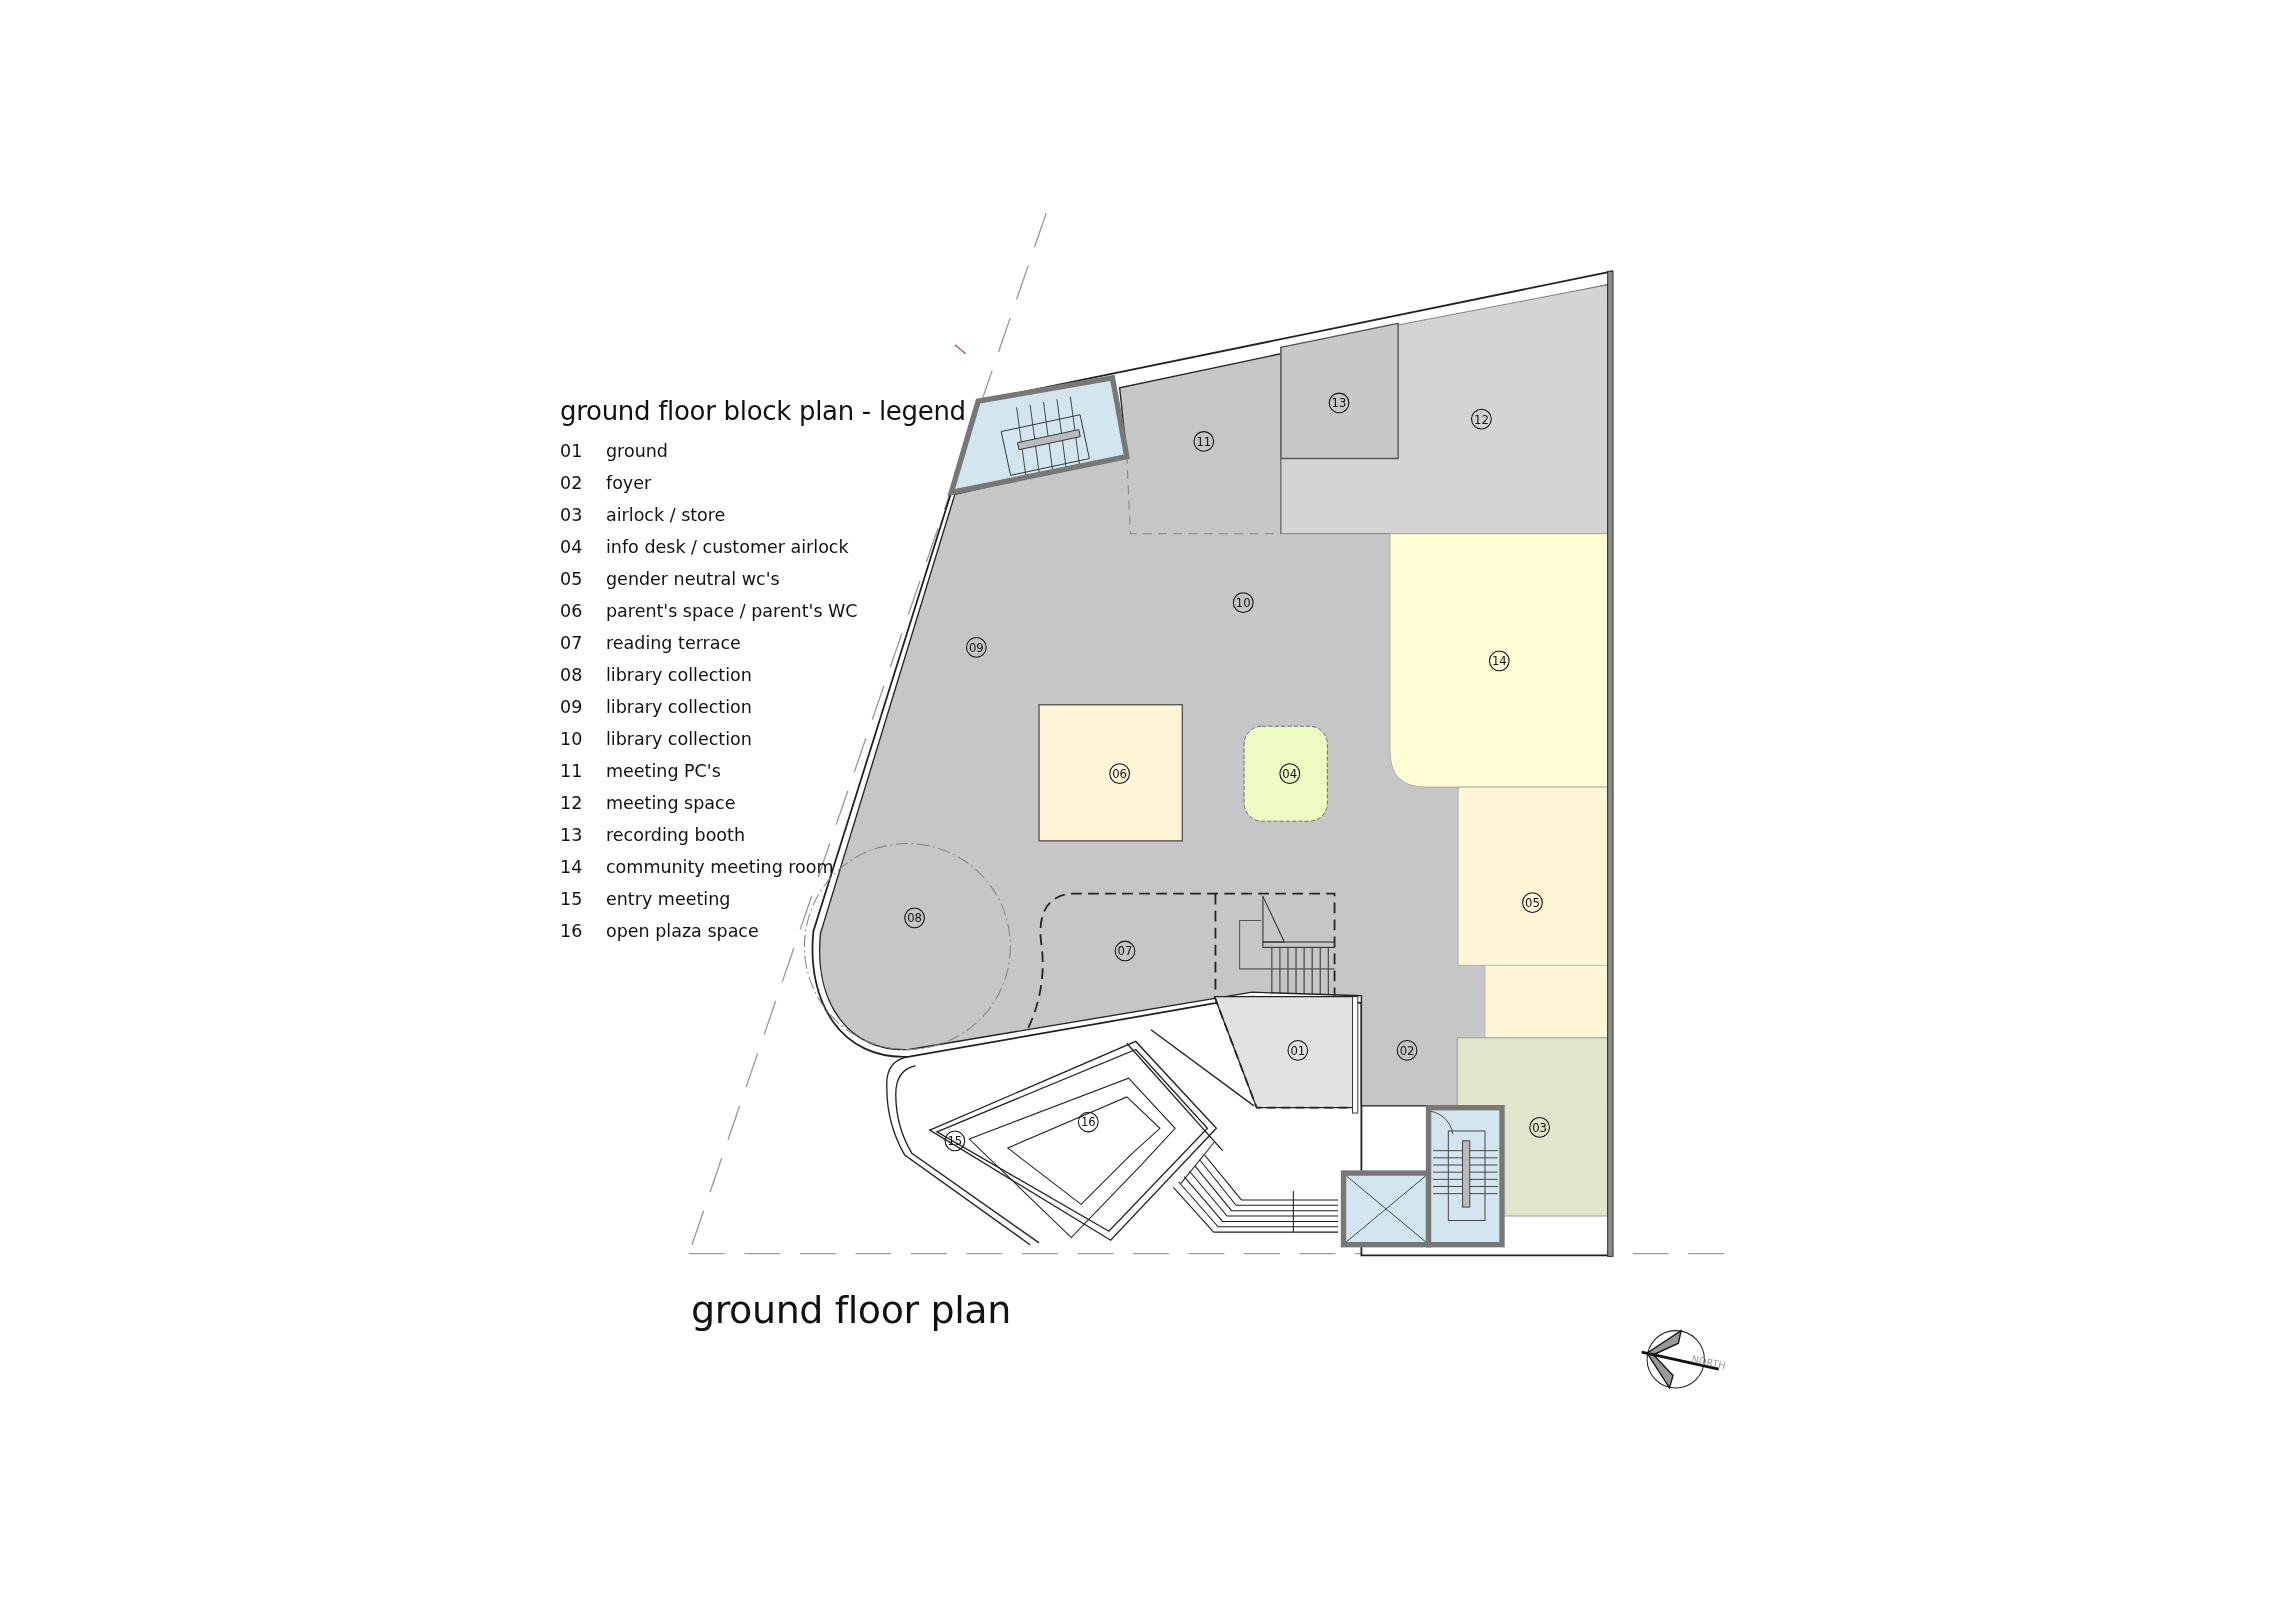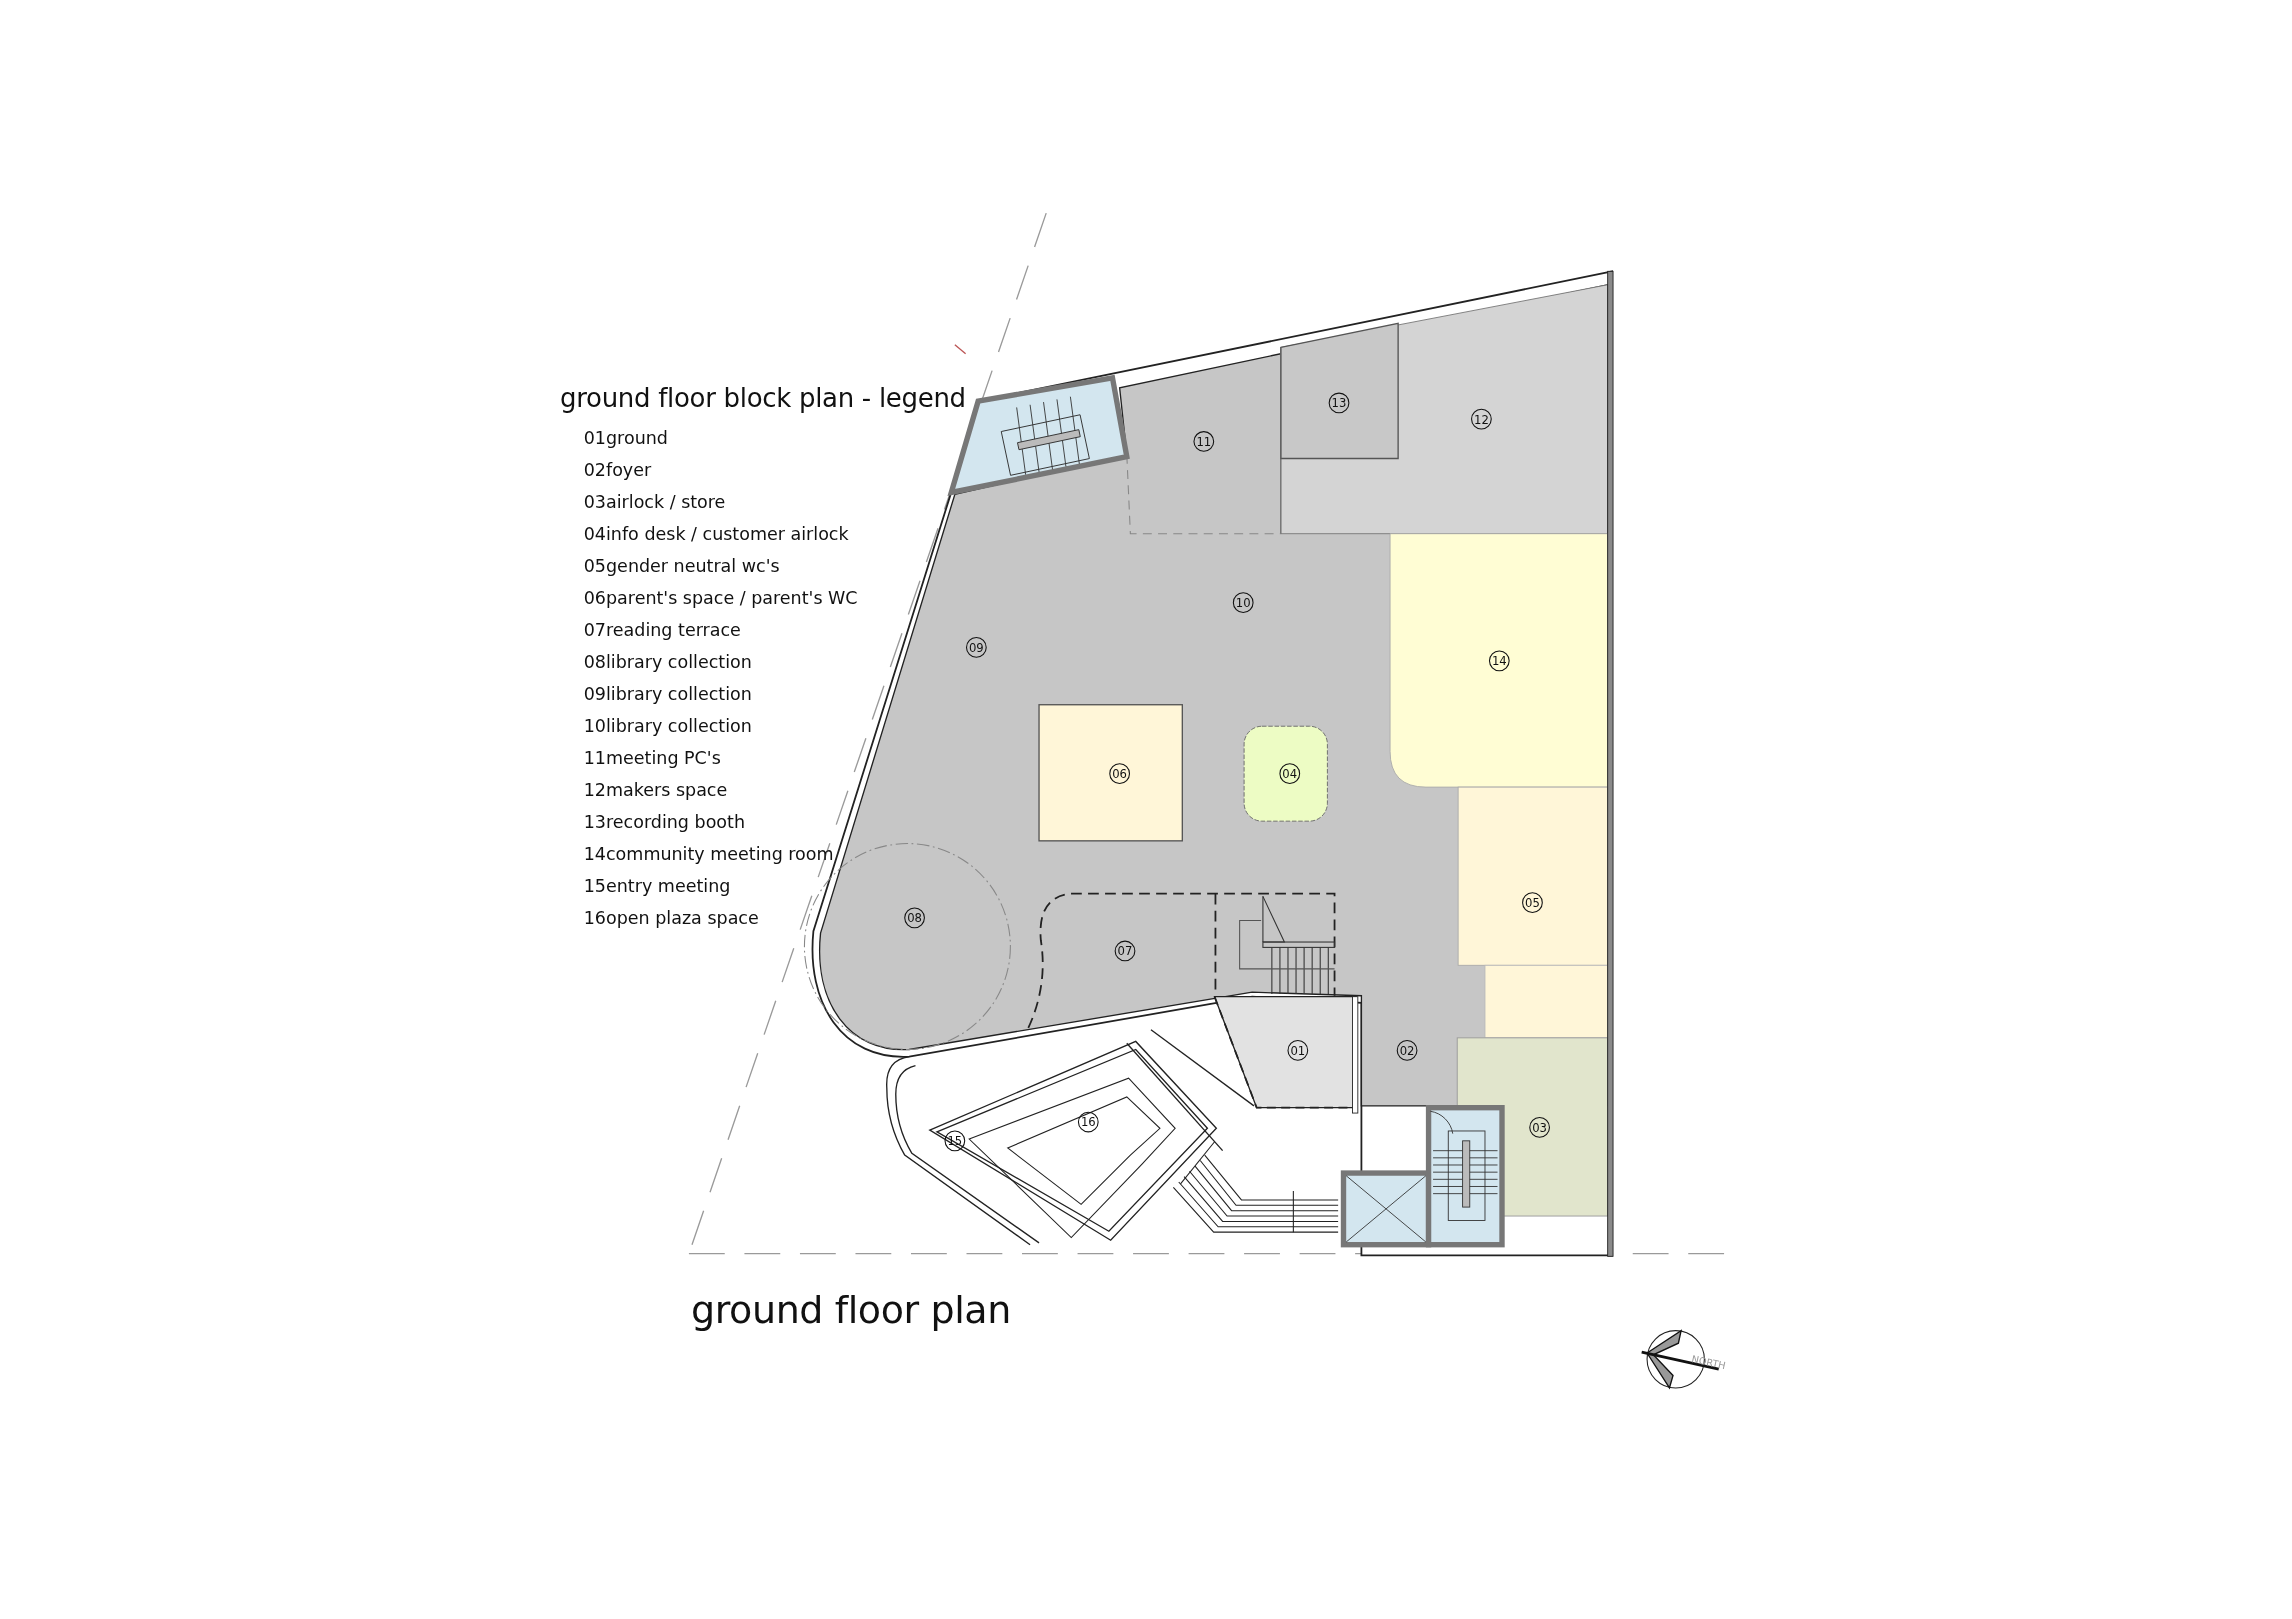--- a/index.html
+++ b/index.html
@@ -1,17 +1,17 @@
 <!DOCTYPE html>
 <html style="font-size:14.3px"><head>
 <meta charset="utf-8">
 <style>
   html,body{margin:0;padding:0;background:#ffffff;}
   body{width:2293px;height:1619px;position:relative;overflow:hidden;font-family:"DejaVu Sans","Liberation Sans",sans-serif;color:#111;}
-  .legend{position:absolute;left:560px;top:383px;text-align:right;}
+  .legend{position:absolute;left:560px;top:396px;}
   .legend-title{font-size:26px;font-weight:normal;margin:0 0 9px 0;letter-spacing:-0.3px;white-space:nowrap;}
   .legend-row{height:32px;display:flex;align-items:center;font-size:17.5px;white-space:nowrap;}
   .legend-num{width:46px;display:inline-block;}
   .plan-title{position:absolute;left:691px;top:1288px;font-size:38px;letter-spacing:-0.4px;white-space:nowrap;}
   svg.plan{position:absolute;left:0;top:0;}
   .tag text{font-family:"DejaVu Sans","Liberation Sans",sans-serif;font-size:13px;fill:#111;}
 </style>
 </head>
 <body>
 
@@ -247,21 +247,21 @@
     <div class="legend-row">
         <span class="legend-num">10</span>
         <span>library collection</span>
       </div>
     <div class="legend-row">
         <span class="legend-num">11</span>
         <span>meeting PC's</span>
       </div>
     <div class="legend-row">
         <span class="legend-num">12</span>
-        <span>makers space</span>
+        <span>meeting space</span>
       </div>
     <div class="legend-row">
         <span class="legend-num">13</span>
         <span>recording booth</span>
       </div>
     <div class="legend-row">
         <span class="legend-num">14</span>
         <span>community meeting room</span>
       </div>
     <div class="legend-row">

